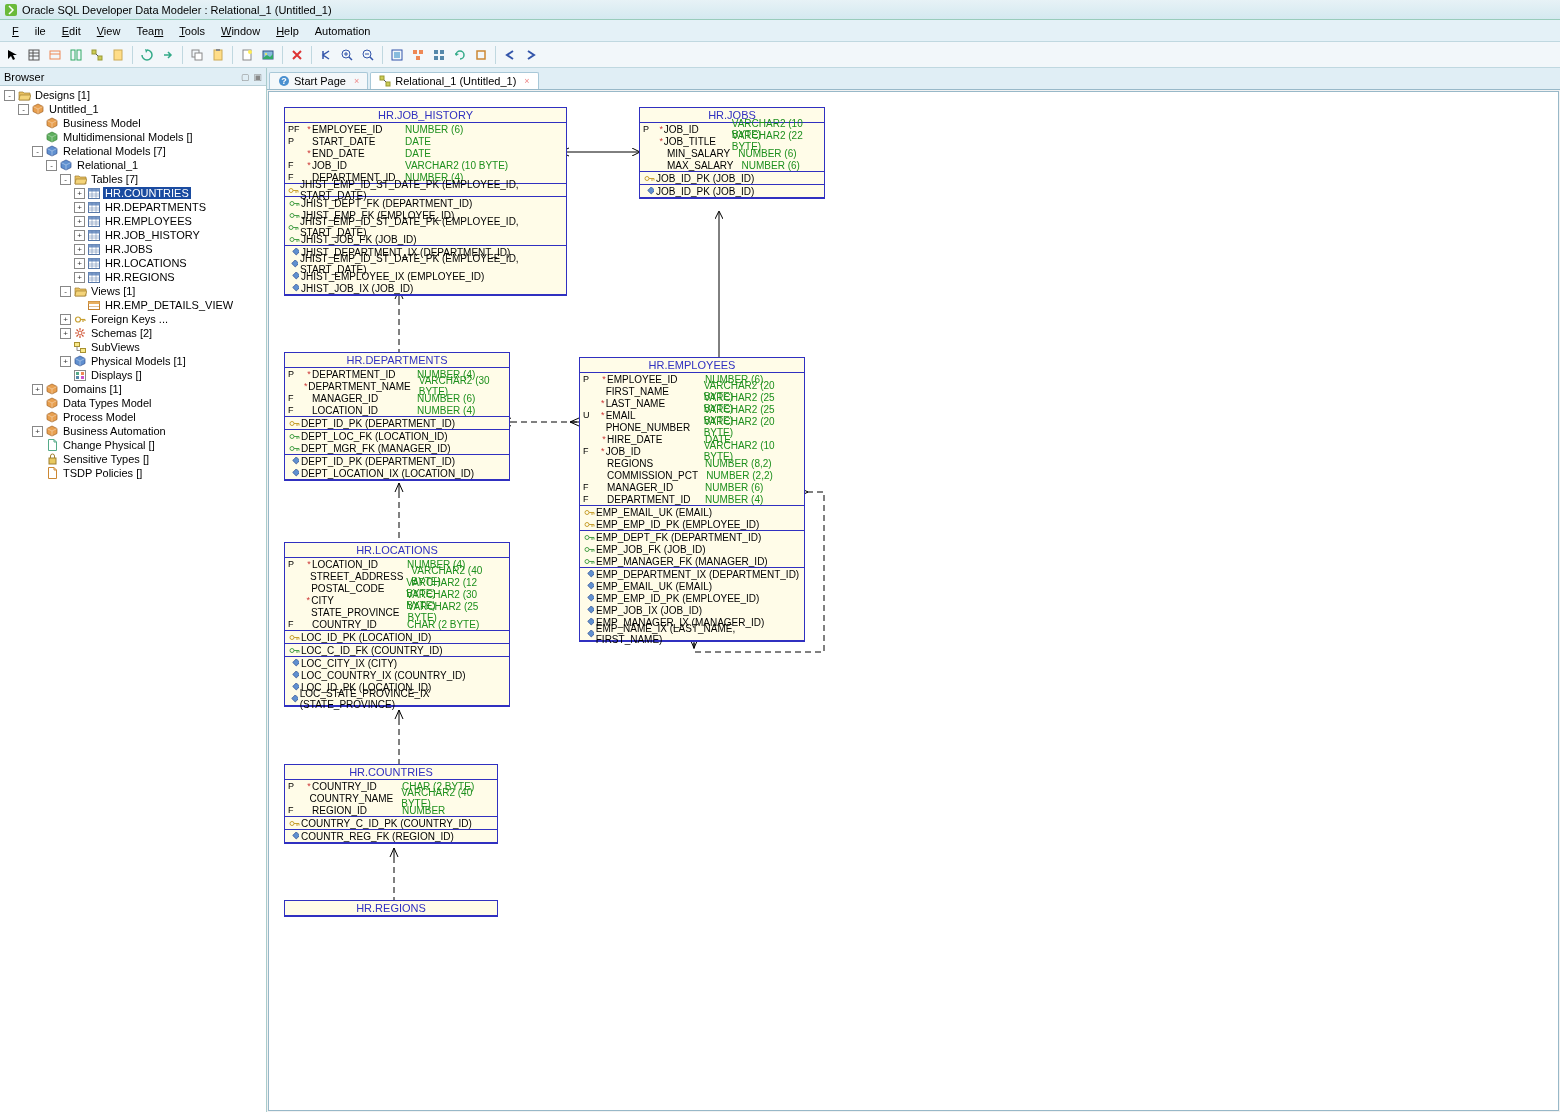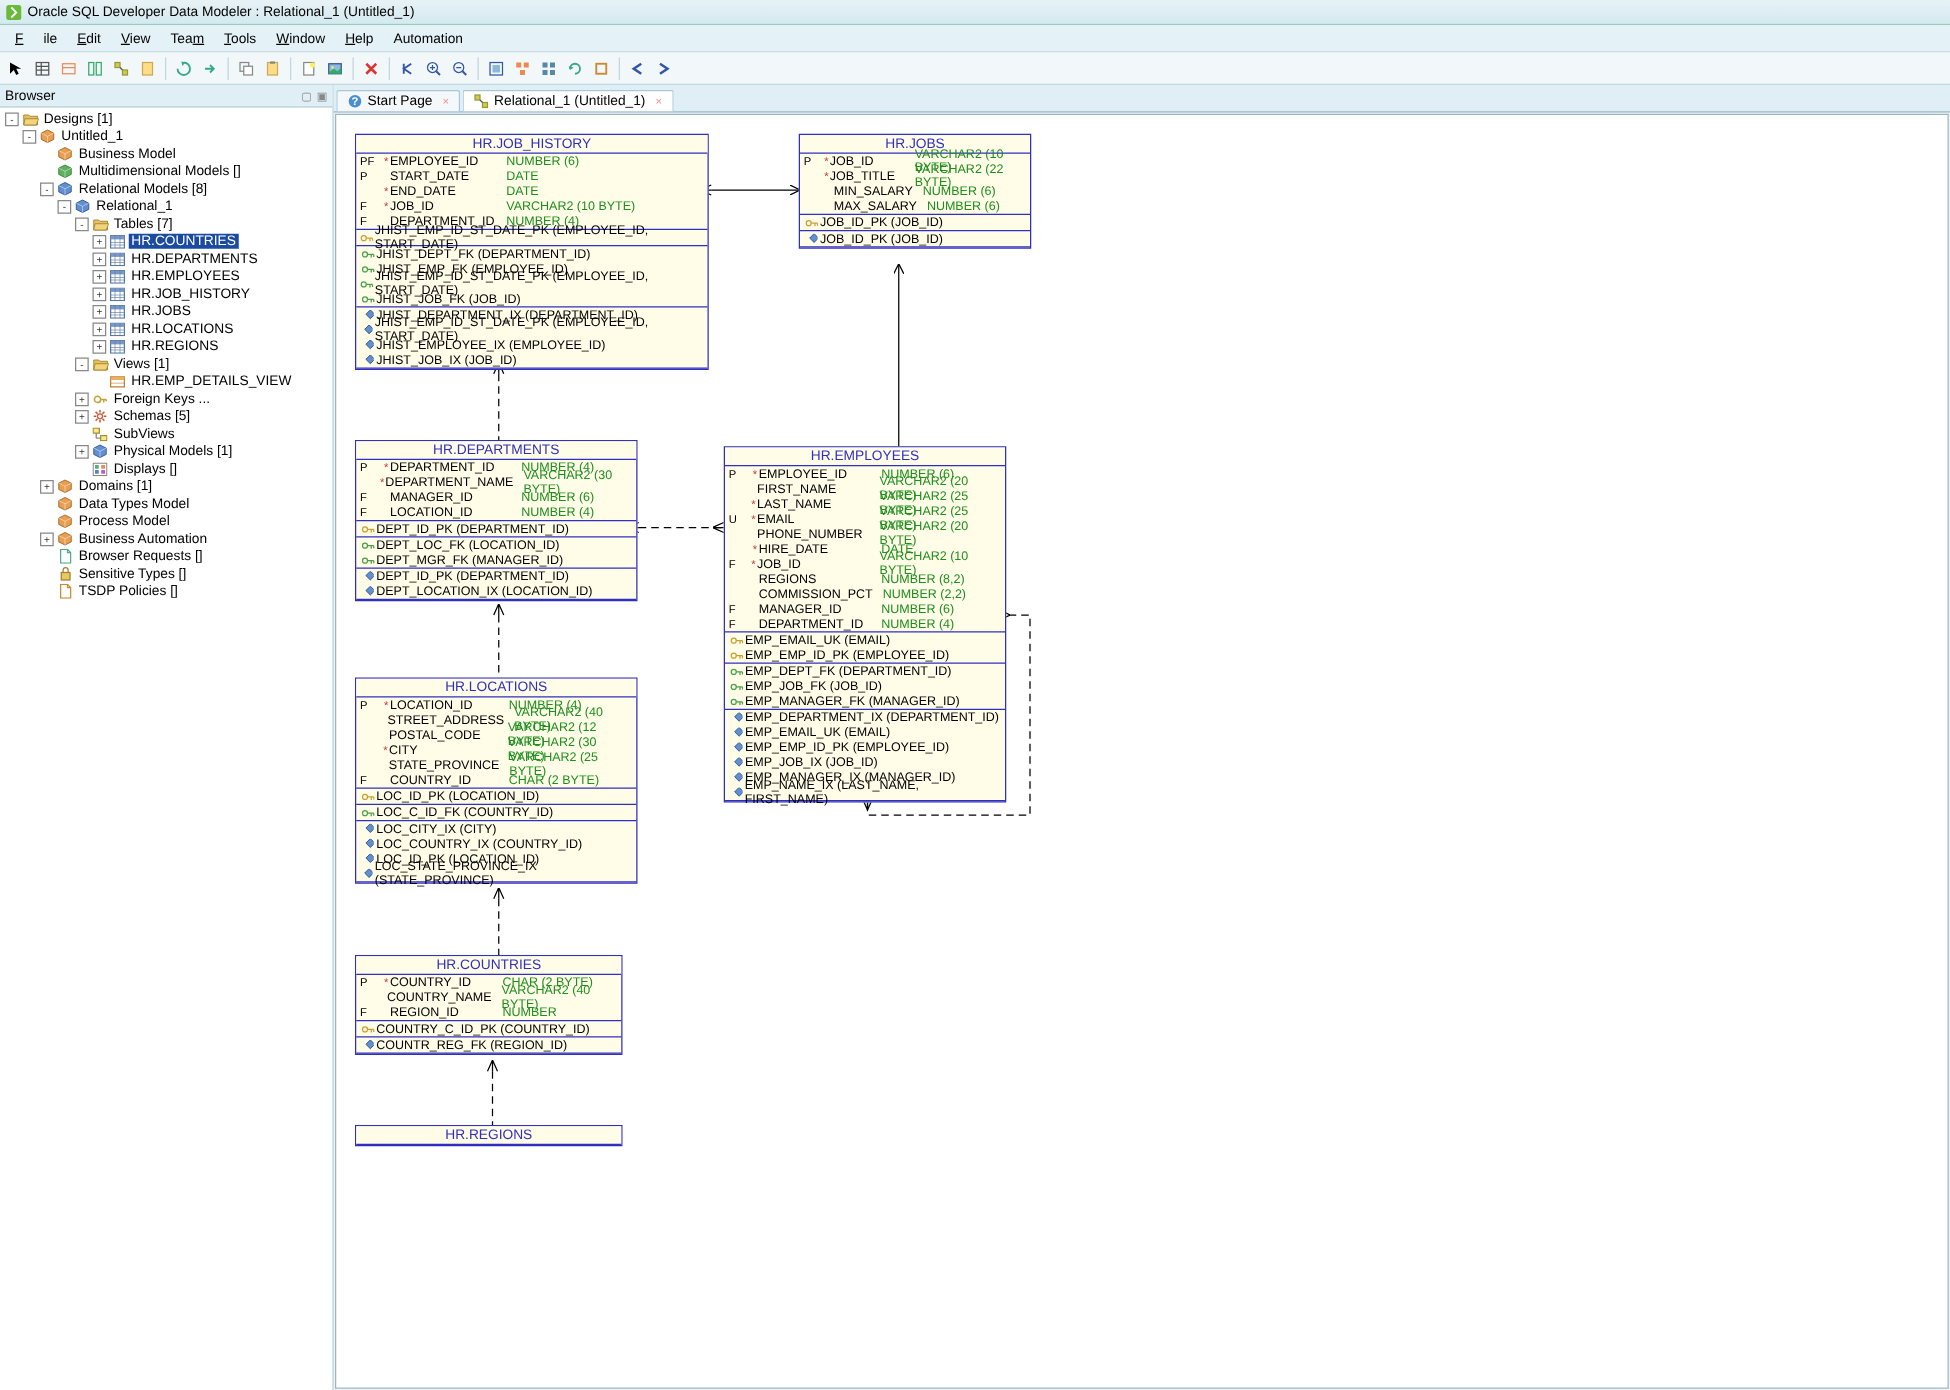--- a/index.html
+++ b/index.html
@@ -275,21 +275,21 @@
         </div>
         <div class="tree-row">
           <span class="ind" style="width:32px"></span>
           <span class="tw">-</span>
           <span class="icn">
             <svg width="12" height="12">
               <path d="M6 1 L11 3.5 L11 8.5 L6 11 L1 8.5 L1 3.5 Z" class="cube-b" stroke-width="0.7"></path>
               <path d="M1 3.5 L6 6 L11 3.5 M6 6 L6 11" fill="none" stroke="#fff" stroke-width="0.6" opacity="0.6"></path>
             </svg>
           </span>
-          <span class="lbl">Relational Models [8]</span>
+          <span class="lbl">Relational Models [7]</span>
         </div>
         <div class="tree-row">
           <span class="ind" style="width:46px"></span>
           <span class="tw">-</span>
           <span class="icn">
             <svg width="12" height="12">
               <path d="M6 1 L11 3.5 L11 8.5 L6 11 L1 8.5 L1 3.5 Z" class="cube-b" stroke-width="0.7"></path>
               <path d="M1 3.5 L6 6 L11 3.5 M6 6 L6 11" fill="none" stroke="#fff" stroke-width="0.6" opacity="0.6"></path>
             </svg>
           </span>
@@ -458,21 +458,21 @@
                 <line x1="6" y1="9" x2="6" y2="11"></line>
                 <line x1="1" y1="6" x2="3" y2="6"></line>
                 <line x1="9" y1="6" x2="11" y2="6"></line>
                 <line x1="2.5" y1="2.5" x2="4" y2="4"></line>
                 <line x1="8" y1="8" x2="9.5" y2="9.5"></line>
                 <line x1="9.5" y1="2.5" x2="8" y2="4"></line>
                 <line x1="4" y1="8" x2="2.5" y2="9.5"></line>
               </g>
             </svg>
           </span>
-          <span class="lbl">Schemas [5]</span>
+          <span class="lbl">Schemas [2]</span>
         </div>
         <div class="tree-row">
           <span class="ind" style="width:60px"></span>
           <span style="width:13px;display:inline-block"></span>
           <span class="icn">
             <svg width="12" height="11">
               <rect x="0.5" y="0.5" width="5" height="4" fill="#f8e888" stroke="#a89030"></rect>
               <rect x="6.5" y="6.5" width="5" height="4" fill="#f8e888" stroke="#a89030"></rect>
               <line x1="3" y1="4.5" x2="3" y2="8.5" stroke="#888"></line>
               <line x1="3" y1="8.5" x2="6.5" y2="8.5" stroke="#888"></line>
@@ -551,21 +551,21 @@
         </div>
         <div class="tree-row">
           <span class="ind" style="width:32px"></span>
           <span style="width:13px;display:inline-block"></span>
           <span class="icn">
             <svg width="11" height="12">
               <path d="M1.5 0.5 L7 0.5 L9.5 3 L9.5 11.5 L1.5 11.5 Z" fill="#fff" stroke="#5a8"></path>
               <path d="M7 0.5 L7 3 L9.5 3" fill="none" stroke="#5a8"></path>
             </svg>
           </span>
-          <span class="lbl">Browser Requests []</span>
+          <span class="lbl">Change Physical []</span>
         </div>
         <div class="tree-row">
           <span class="ind" style="width:32px"></span>
           <span style="width:13px;display:inline-block"></span>
           <span class="icn">
             <svg width="11" height="12">
               <rect x="2" y="5" width="7" height="6" fill="#e8c860" stroke="#a08030"></rect>
               <path d="M3.5 5 L3.5 3 A2 2 0 0 1 7.5 3 L7.5 5" fill="none" stroke="#a08030" stroke-width="1"></path>
             </svg>
           </span>

